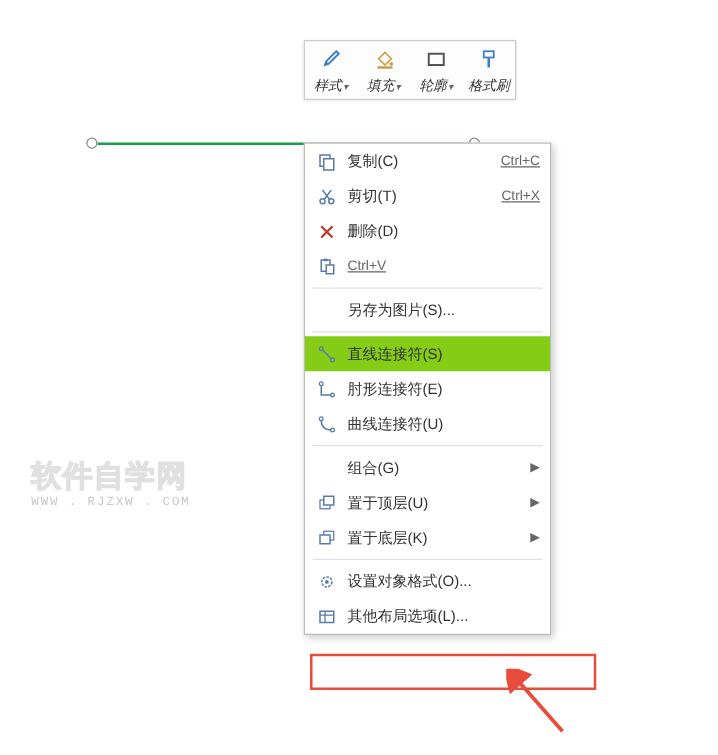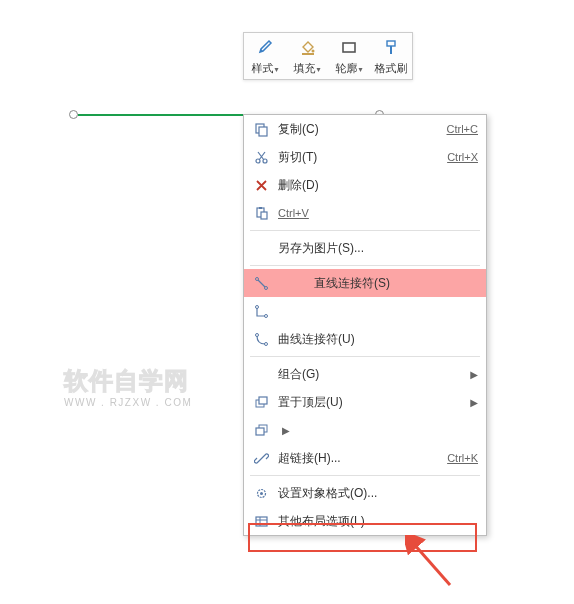--- a/index.html
+++ b/index.html
@@ -13,20 +13,21 @@
       overflow: hidden;
     }
     .toolbar {
       position: absolute;
       top: 32px;
       left: 243px;
       display: flex;
       border: 1px solid #ccc;
       background: #fdfdfd;
       box-shadow: 0 1px 3px rgba(0,0,0,0.1);
+      font-style: italic;
     }
     .toolbar-item {
       display: flex;
       flex-direction: column;
       align-items: center;
       justify-content: center;
       width: 42px;
       height: 46px;
       cursor: pointer;
       padding: 2px 2px 3px;
@@ -54,34 +55,34 @@
     .line-bar {
       position: absolute;
       left: 9px; right: 9px; top: 5px;
       height: 2px;
       background: #1a9e4b;
     }
     .context-menu {
       position: absolute;
       top: 114px;
       left: 243px;
-      width: 244px;
+      width: 198px;
       background: #fff;
       border: 1px solid #bcbcbc;
       box-shadow: 2px 2px 6px rgba(0,0,0,0.2);
     }
     .menu-item {
       display: flex;
       align-items: center;
       height: 28px;
       padding: 0 8px 0 6px;
       cursor: pointer;
       color: #333;
     }
-    .menu-item.selected { background: #fca5a5; gap: 36px; }
+    .menu-item.selected { background: #84cc16; }
     .menu-icon {
       width: 22px; height: 20px;
       display: flex; align-items: center; justify-content: center;
       margin-right: 6px;
       color: #5a7ba8;
       flex-shrink:0;
     }
     .menu-label { flex: 1; }
     .menu-shortcut { color: #666; font-size: 11px; text-decoration: underline; }
     .menu-arrow { color: #666; font-size: 10px; margin-left: 4px;}
@@ -97,22 +98,21 @@
     }
     .arrow-annotation {
       position: absolute;
       top: 535px; left: 405px;
       pointer-events: none;
     }
     .watermark {
       position: absolute;
       top: 365px; left: 25px;
       color: #bfbfbf;
-      font-family: Liberation Sans, sans-serif;
-      margin-left: 39px;
+      font-family: Liberation Mono, monospace;
     }
     .watermark .main {
       font-size: 24px; font-weight: bold;
       -webkit-text-stroke: 1px #e0e0e0; color:#d7d7d7;
       letter-spacing: 1px;
     }
     .watermark .sub { font-size: 10px; letter-spacing: 1.5px; color:#c8c8c8;}
   </style>
 </head>
 <body>
@@ -224,20 +224,21 @@
     <span class="menu-label">直线连接符(S)</span>
   </div>
   <div class="menu-item">
     <span class="menu-icon">
         <svg width="15" height="15" viewBox="0 0 15 15">
           <circle cx="3" cy="3" r="1.5" fill="none" stroke="#5a7ba8"></circle>
           <circle cx="12" cy="12" r="1.5" fill="none" stroke="#5a7ba8"></circle>
           <path d="M3 4 L3 12 L11 12" fill="none" stroke="#5a7ba8" stroke-width="1.2"></path>
         </svg>
       </span>
+    <span class="menu-label">肘形连接符(E)</span>
   </div>
   <div class="menu-item">
     <span class="menu-icon">
         <svg width="15" height="15" viewBox="0 0 15 15">
           <circle cx="3" cy="3" r="1.5" fill="none" stroke="#5a7ba8"></circle>
           <circle cx="12" cy="12" r="1.5" fill="none" stroke="#5a7ba8"></circle>
           <path d="M3 4 Q3 12 11 12" fill="none" stroke="#5a7ba8" stroke-width="1.2"></path>
         </svg>
       </span>
     <span class="menu-label">曲线连接符(U)</span>
@@ -258,30 +259,22 @@
     <span class="menu-label">置于顶层(U)</span>
     <span class="menu-arrow">▶</span>
   </div>
   <div class="menu-item">
     <span class="menu-icon">
         <svg width="15" height="15" viewBox="0 0 15 15">
           <rect x="5" y="2" width="8" height="7" fill="none" stroke="#5a7ba8" stroke-width="1"></rect>
           <rect x="2" y="5" width="8" height="7" fill="#fff" stroke="#5a7ba8" stroke-width="1.2"></rect>
         </svg>
       </span>
+    <span class="menu-label">置于底层(K)</span>
     <span class="menu-arrow">▶</span>
-  </div>
-  <div class="menu-item">
-    <span class="menu-icon">
-        <svg width="15" height="15" viewBox="0 0 15 15">
-          <path d="M5 10 L3 12 A2 2 0 0 1 0.5 9.5 L3 7 M10 5 L12 3 A2 2 0 0 1 14.5 5.5 L12 8 M5 10 L10 5" fill="none" stroke="#5a7ba8" stroke-width="1.2" transform="translate(0,0)"></path>
-        </svg>
-      </span>
-    <span class="menu-label">超链接(H)...</span>
-    <span class="menu-shortcut">Ctrl+K</span>
   </div>
   <div class="menu-sep"></div>
   <div class="menu-item">
     <span class="menu-icon">
         <svg width="15" height="15" viewBox="0 0 15 15">
           <circle cx="7.5" cy="7.5" r="4" fill="none" stroke="#5a7ba8" stroke-width="1.2" stroke-dasharray="2 1"></circle>
           <circle cx="7.5" cy="7.5" r="1.5" fill="#5a7ba8"></circle>
         </svg>
       </span>
     <span class="menu-label">设置对象格式(O)...</span>

